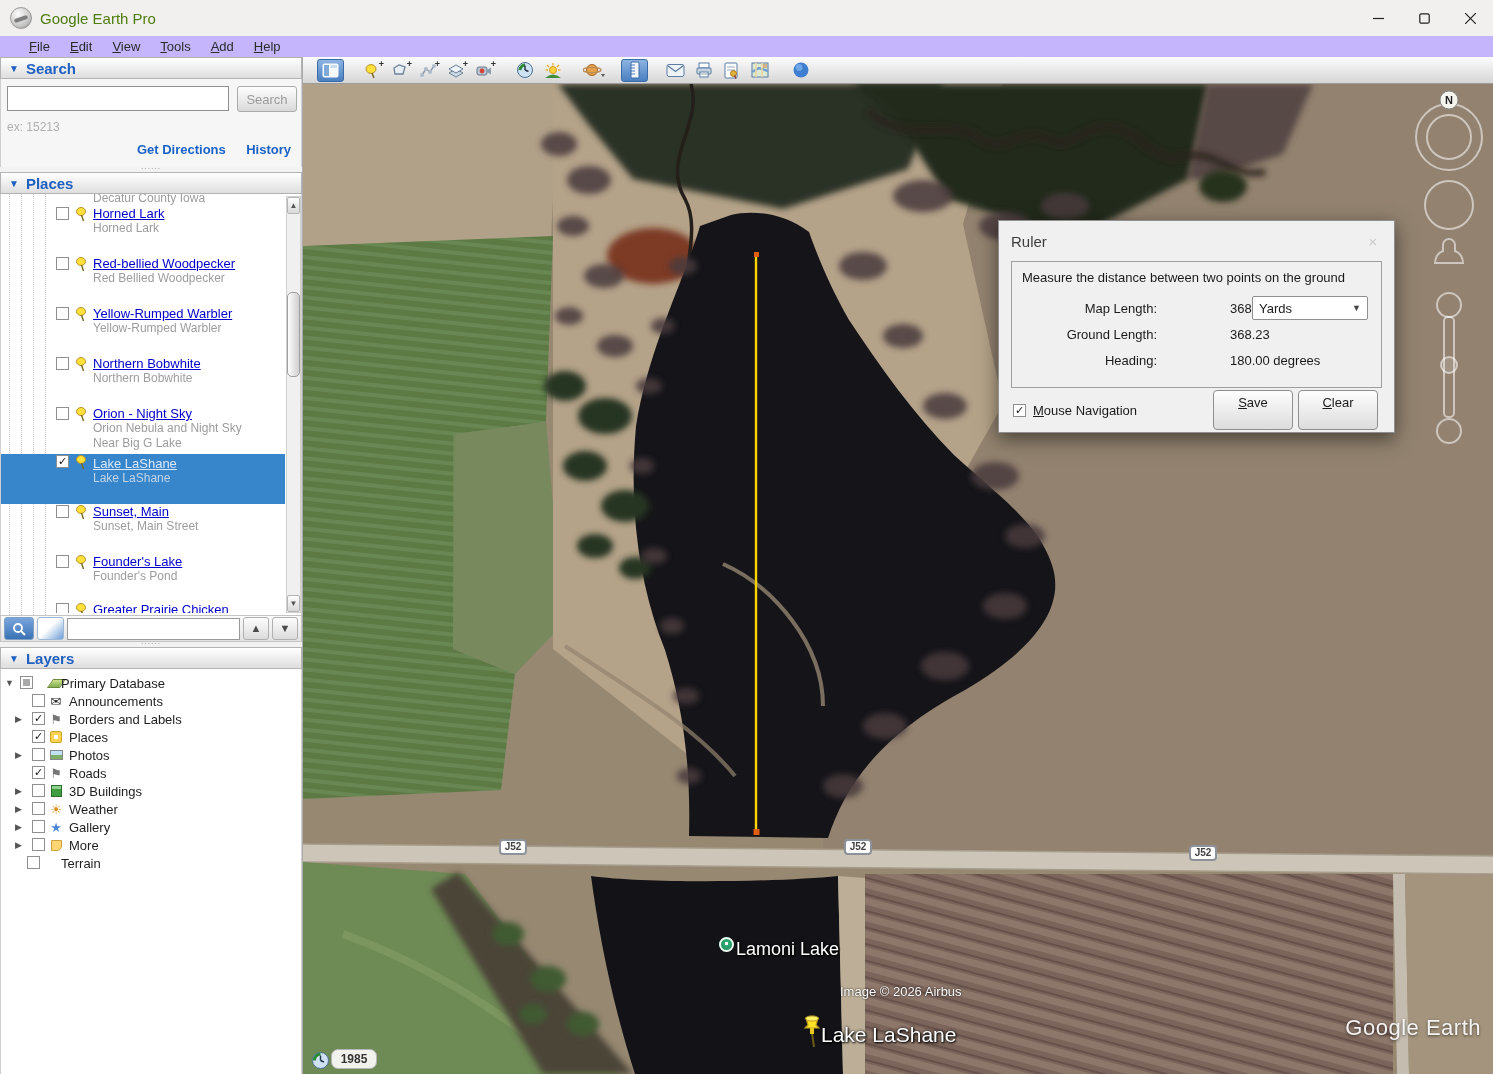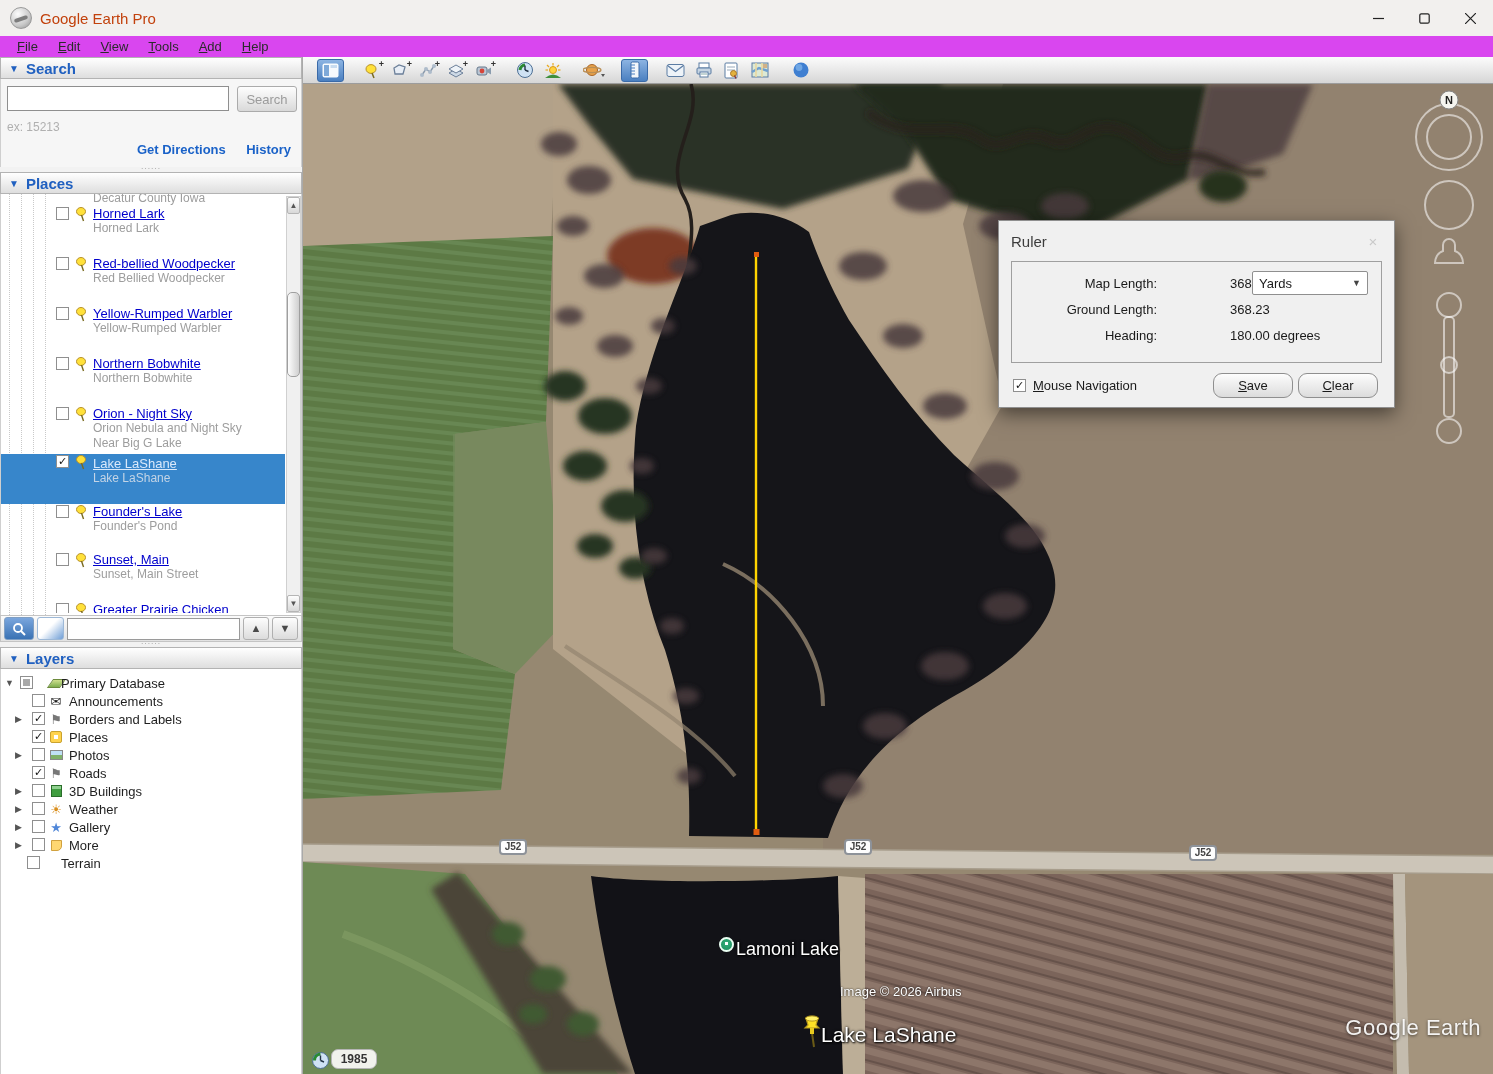--- a/index.html
+++ b/index.html
@@ -7,29 +7,29 @@
     font-family:"Liberation Sans", sans-serif; background:#e8e6e3; }
   .window { position:relative; width:1493px; height:1074px; background:#f2f0ee; }
 
   
   .titlebar { height:36px; background:#f2f0ee; display:flex; align-items:center; }
   .app-icon { width:22px; height:22px; margin:0 8px 0 10px; border-radius:50%;
     background:radial-gradient(circle at 35% 30%, #fcfcfc, #c9c9c9 60%, #8f8f8f);
     position:relative; border:1px solid #9a9a9a; }
   .app-icon::after { content:""; position:absolute; left:3px; top:9px; width:14px; height:4px;
     background:#7d7d7d; border-radius:2px; transform:rotate(-18deg); }
-  .app-title { font-size:15px; color:#c2410c; }
+  .app-title { font-size:15px; color:#4d7c0f; }
   .win-controls { margin-left:auto; display:flex; height:36px; }
   .win-btn { width:46px; height:36px; display:flex; align-items:center; justify-content:center;
     color:#222; font-size:13px; }
   .win-btn svg { display:block; }
 
   
-  .menubar { height:21px; background:#d946ef; display:flex; align-items:center;
-    padding-left:8px; gap:2px; }
+  .menubar { height:21px; background:#c4b5fd; display:flex; align-items:center;
+    padding-left:20px; gap:2px; }
   .menu-item { display:inline-block; font-size:13px; color:#2b2b2b; padding:2px 9px; }
   .menu-item::first-letter { text-decoration:underline; }
 
   
   .main { position:absolute; top:57px; left:0; right:0; bottom:0; display:flex; }
 
   
   .sidebar { width:303px; background:#fff; border-right:1px solid #a9a9a9;
     display:flex; flex-direction:column; position:relative; }
   .panel-header { height:22px; background:linear-gradient(#ffffff,#dedede);
@@ -143,21 +143,21 @@
   .dlg-desc { padding:0 10px 10px; }
   .dlg-row { display:flex; align-items:center; height:26px; position:relative; padding-right:13px; }
   .dlg-label { flex:0 0 145px; text-align:right; }
   .dlg-value { margin-left:73px; }
   .dlg-select { position:absolute; right:13px; top:1px; width:116px; height:24px; background:#fff;
     border:1px solid #8f8f8f; border-radius:2px; display:flex; align-items:center; padding:0 6px; }
   .dlg-select .dd { margin-left:auto; font-size:9px; color:#444; }
   .dlg-footer { display:flex; align-items:center; height:44px; padding:0 16px 0 14px; }
   .dlg-check { display:flex; align-items:center; gap:7px; }
   .dlg-check span.lbl::first-letter { text-decoration:underline; }
-  .dlg-btn { width:80px; height:25px; border:1px solid #8f8f8f; border-radius:9px;
+  .dlg-btn { width:80px; height:40px; border:1px solid #8f8f8f; border-radius:4px;
     background:linear-gradient(#fdfdfd,#dcdcdc); font-size:13px; text-align:center; line-height:23px; }
   .dlg-btn::first-letter { text-decoration:underline; }
   .btn-save { margin-left:auto; } .btn-clear { margin-left:5px; }
 
   
   .map-label { position:absolute; color:#fff; z-index:4;
     text-shadow:0 0 3px #000, 1px 1px 2px #000; white-space:nowrap; }
   .lamoni-label { left:433px; top:882px; font-size:18px; }
   .lamoni-marker { position:absolute; left:416px; top:880px; width:15px; height:15px; border-radius:50%;
     background:radial-gradient(circle at 50% 42%, #ffffff 18%, #2fa874 22%, #1d8c5c); border:2px solid #eafff3; z-index:4; }
@@ -305,38 +305,38 @@
         <div class="place selected" style="height:50px; padding-top:2px">
           <span class="cbx">✓</span>
           <span class="pinwrap"><svg width="15" height="16">
                 <ellipse cx="7" cy="5.5" rx="4.5" ry="4" fill="#ffe13a" stroke="#b8912a"></ellipse>
                 <path d="M7.5 9 L9.5 15" stroke="#7a6a20" stroke-width="1.4"></path>
               </svg></span>
           <div class="place-title">Lake LaShane</div>
           <div class="place-sub">Lake LaShane</div>
         </div>
 
+        <div class="place" style="height:50px">
+          <span class="cbx"></span>
+          <span class="pinwrap"><svg width="15" height="16">
+                <ellipse cx="7" cy="5.5" rx="4.5" ry="4" fill="#ffe13a" stroke="#b8912a"></ellipse>
+                <path d="M7.5 9 L9.5 15" stroke="#7a6a20" stroke-width="1.4"></path>
+              </svg></span>
+          <div class="place-title">Sunset, Main</div>
+          <div class="place-sub">Sunset, Main Street</div>
+        </div>
+
         <div class="place" style="height:48px">
           <span class="cbx"></span>
           <span class="pinwrap"><svg width="15" height="16">
                 <ellipse cx="7" cy="5.5" rx="4.5" ry="4" fill="#ffe13a" stroke="#b8912a"></ellipse>
                 <path d="M7.5 9 L9.5 15" stroke="#7a6a20" stroke-width="1.4"></path>
               </svg></span>
           <div class="place-title">Founder's Lake</div>
           <div class="place-sub">Founder's Pond</div>
-        </div>
-
-        <div class="place" style="height:50px">
-          <span class="cbx"></span>
-          <span class="pinwrap"><svg width="15" height="16">
-                <ellipse cx="7" cy="5.5" rx="4.5" ry="4" fill="#ffe13a" stroke="#b8912a"></ellipse>
-                <path d="M7.5 9 L9.5 15" stroke="#7a6a20" stroke-width="1.4"></path>
-              </svg></span>
-          <div class="place-title">Sunset, Main</div>
-          <div class="place-sub">Sunset, Main Street</div>
         </div>
 
         <div class="place clip-bottom">
           <span class="cbx"></span>
           <span class="pinwrap"><svg width="15" height="16">
                 <ellipse cx="7" cy="5.5" rx="4.5" ry="4" fill="#ffe13a" stroke="#b8912a"></ellipse>
                 <path d="M7.5 9 L9.5 15" stroke="#7a6a20" stroke-width="1.4"></path>
               </svg></span>
           <div class="place-title">Greater Prairie Chicken</div>
         </div>
@@ -729,20 +729,21 @@
       </svg>
       <div class="history-chip">1985</div>
 
 
       <div class="dialog">
         <div class="dlg-titlebar">
           <span class="dlg-title">Ruler</span>
           <span class="dlg-close">×</span>
         </div>
         <div class="dlg-content">
+          <div class="dlg-desc">Measure the distance between two points on the ground</div>
           <div class="dlg-row">
             <span class="dlg-label">Map Length:</span>
             <span class="dlg-value">368.23</span>
             <span class="dlg-select">
               <span>Yards</span>
               <span class="dd">▼</span>
             </span>
           </div>
           <div class="dlg-row">
             <span class="dlg-label">Ground Length:</span>

